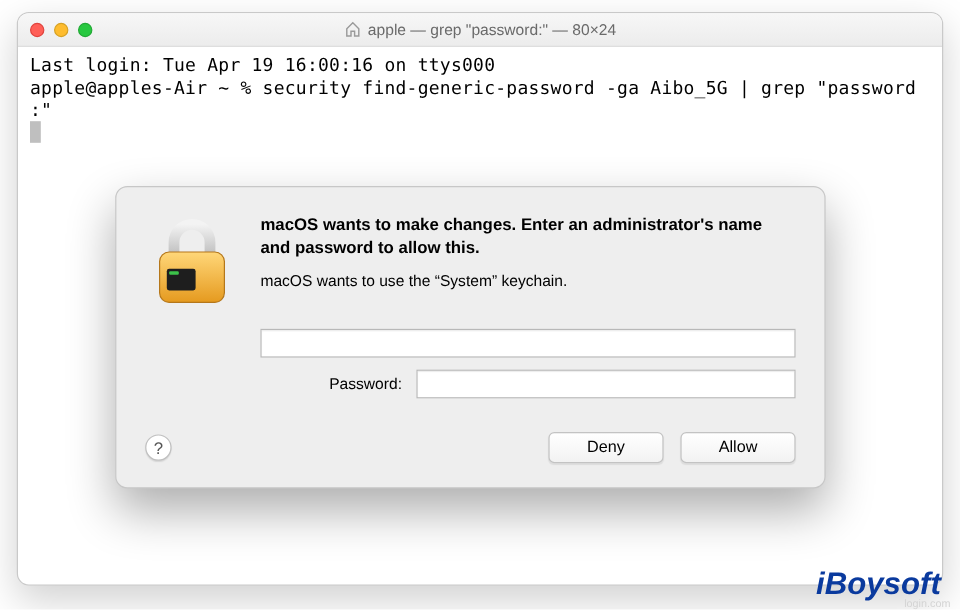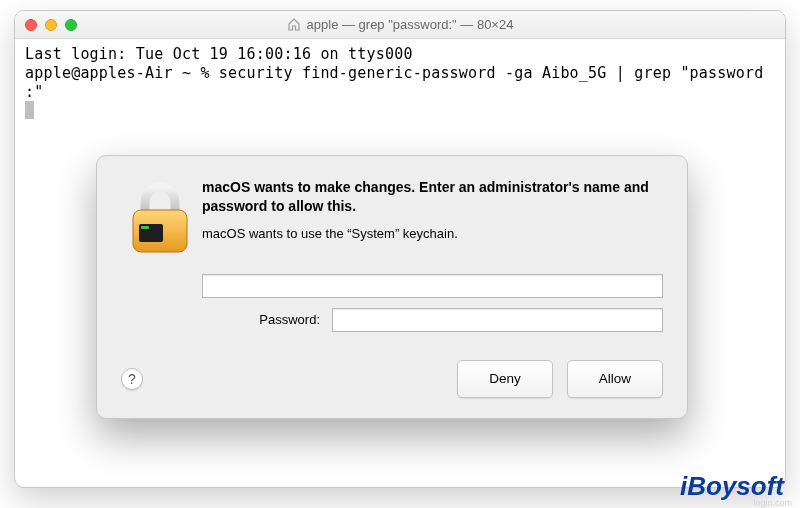--- a/index.html
+++ b/index.html
@@ -51,21 +51,21 @@
   .auth-dialog {
     position: absolute;
     left: 96px; top: 155px;
     width: 592px;
     background: #eeeeee;
     border: 1px solid #c7c7c7;
     border-radius: 10px;
     box-shadow: 0 18px 40px rgba(0,0,0,0.32);
     padding: 22px 24px 20px 24px;
   }
-  .dialog-main { display:flex; gap:3px; }
+  .dialog-main { display:flex; gap:18px; }
   .lock-icon { width:78px; flex:0 0 78px; padding-top:4px; }
   .dialog-text { flex:1; }
   .dialog-heading {
     font-size: 14px; font-weight: 700; color:#000;
     line-height: 1.35; margin-bottom: 10px;
   }
   .dialog-sub {
     font-size: 13px; color:#000; margin-bottom:33px;
   }
   .field-row { display:flex; align-items:center; margin-bottom:10px; }
@@ -85,21 +85,21 @@
   .help-btn {
     width:22px; height:22px; border-radius:50%;
     background:#fff; border:1px solid #c0c0c0;
     font-size:14px; color:#555;
     display:flex; align-items:center; justify-content:center;
     box-shadow:0 1px 1px rgba(0,0,0,0.1);
     cursor:pointer;
   }
   .footer-spacer { flex:1; }
   .mac-btn {
-    min-width:96px; height:38px;
+    min-width:96px; height:26px;
     background: linear-gradient(#ffffff,#f2f2f2);
     border:1px solid #c3c3c3;
     border-radius:5px;
     font-size:13.5px; color:#000;
     margin-left: 14px;
     box-shadow:0 1px 1px rgba(0,0,0,0.08);
     cursor:pointer;
   }
   .watermark {
     position:absolute; right:16px; bottom:6px;
@@ -124,21 +124,21 @@
     <div class="window-title">
       <span class="home-icon">
         <svg width="14" height="13" viewBox="0 0 14 13">
             <path d="M2 6 L7 1 L12 6 L12 12 L8.5 12 L8.5 8 L5.5 8 L5.5 12 L2 12 Z" fill="none" stroke="#9a9a9a" stroke-width="1.2"></path>
           </svg>
       </span>
       <span>apple — grep "password:" — 80×24</span>
     </div>
   </div>
 
-  <div class="terminal-body"><span>Last login: Tue Oct 19 16:00:16 on ttys000</span>
+  <div class="terminal-body"><span>Last login: Tue Apr 19 16:00:16 on ttys000</span>
 <span>apple@apples-Air ~ % security find-generic-password -ga Aibo_5G | grep "password</span>
 <span>:"</span>
 <span class="cursor"></span></div>
 </div>
 
 <div class="auth-dialog">
   <div class="dialog-main">
     <div class="lock-icon">
       <svg width="78" height="78" viewBox="0 0 78 78">
         <defs>

